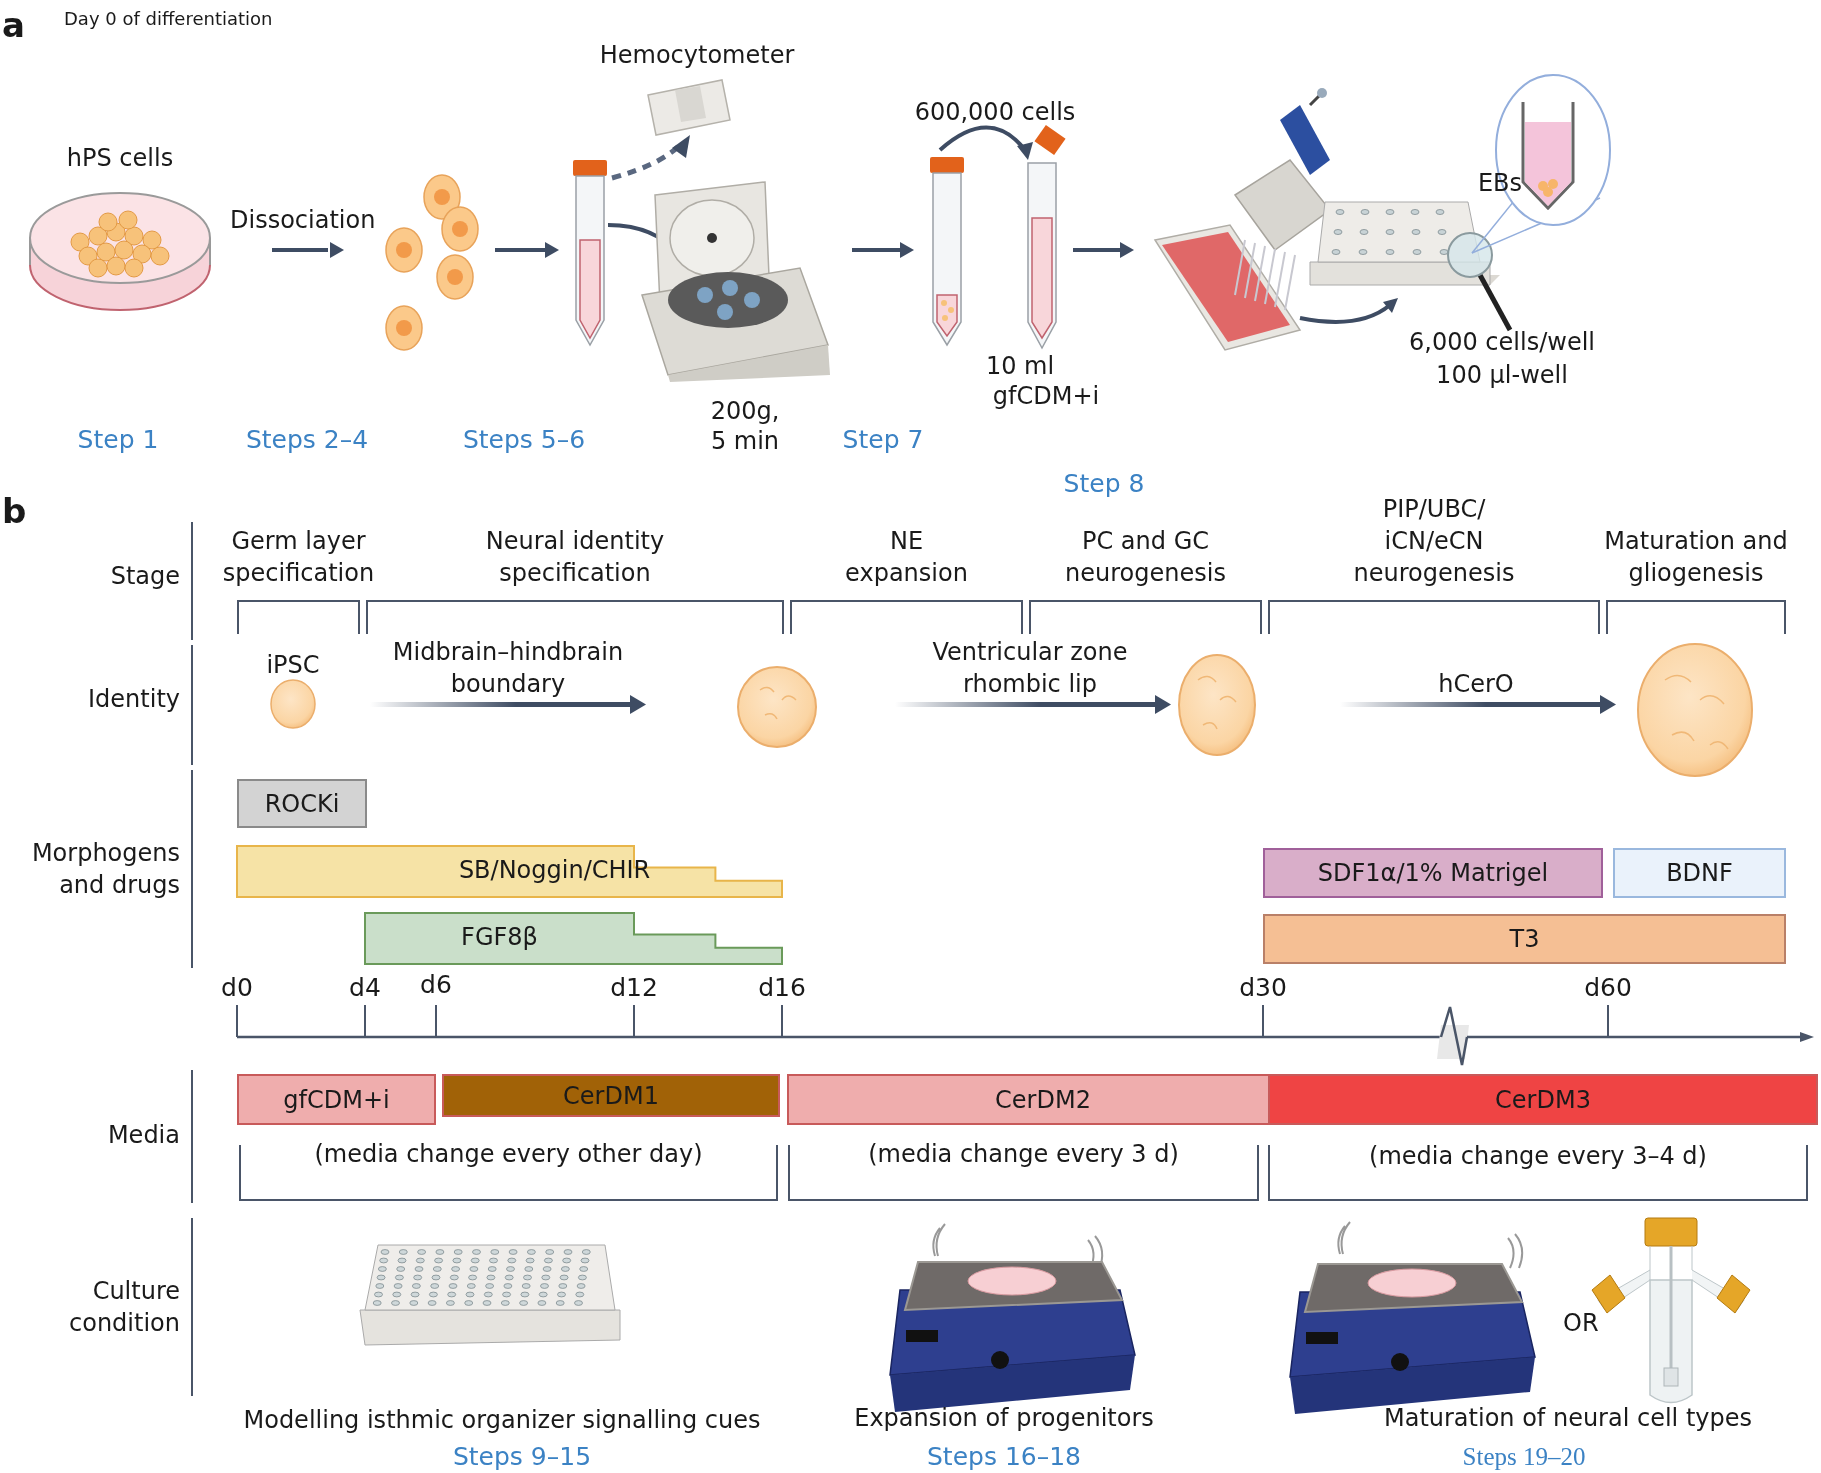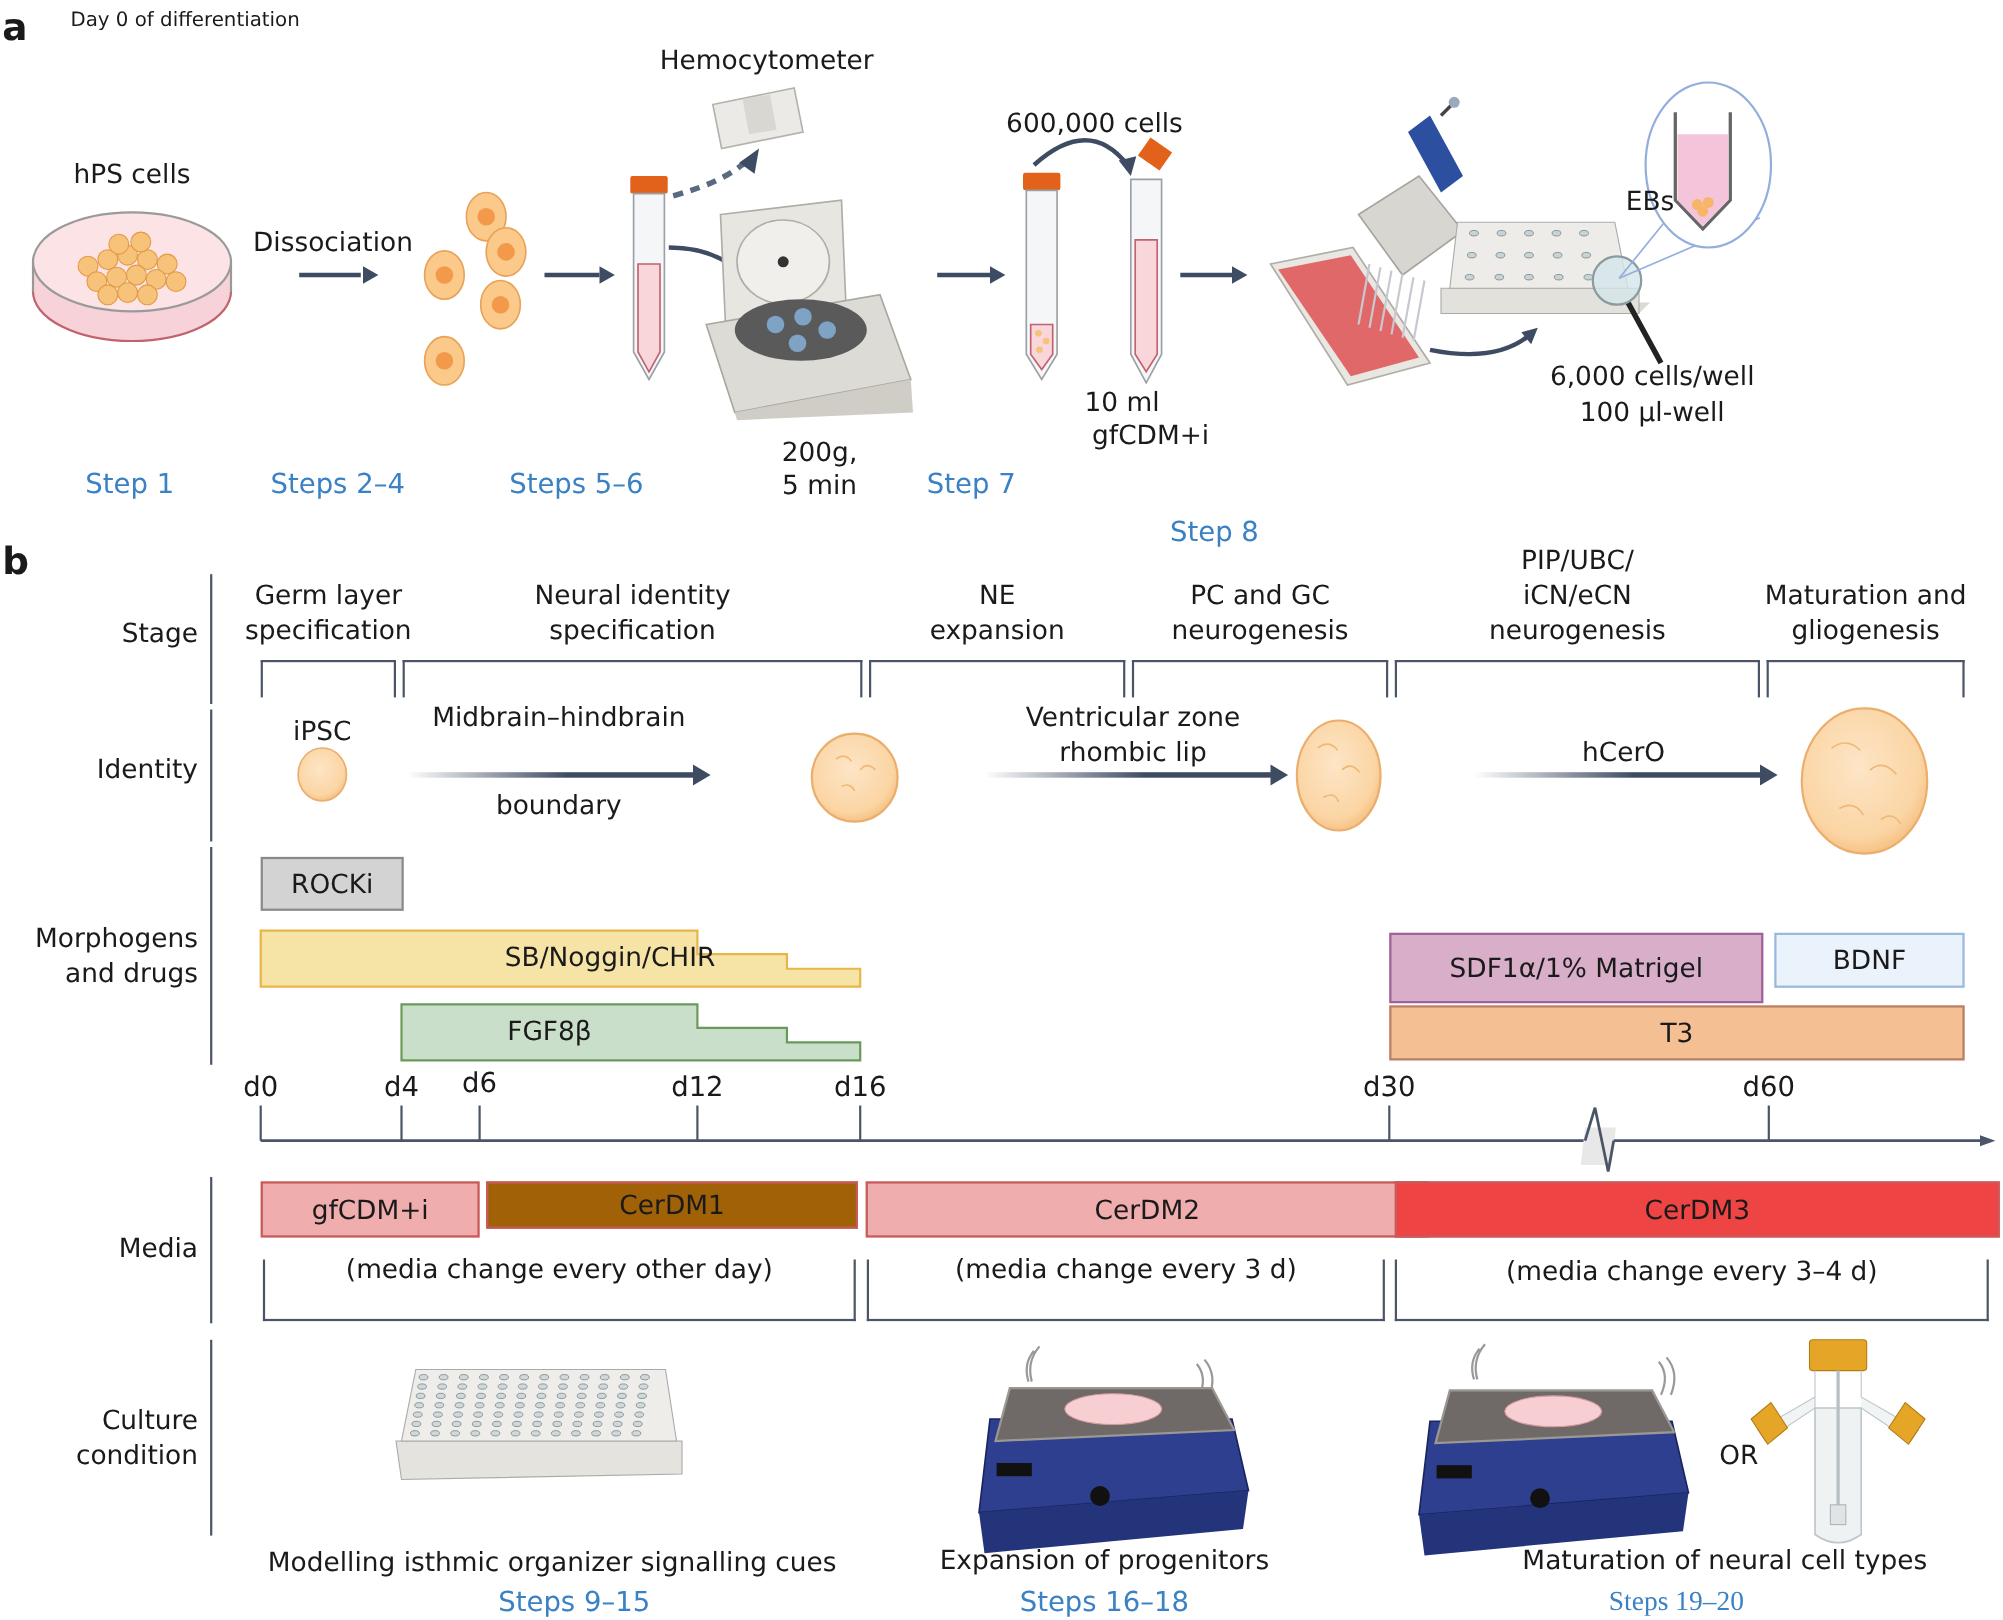--- a/index.html
+++ b/index.html
@@ -248,21 +248,21 @@
     <div class="t c" style="left: 1434px; top: 494px;">PIP/UBC/</div>
     <div class="t c" style="left: 1434px; top: 526px;">iCN/eCN</div>
     <div class="t c" style="left: 1434px; top: 558px;">neurogenesis</div>
     <div class="abs" style="left: 1606px; top: 600px; width: 180px; height: 34px; border-top: 2px solid rgb(74, 85, 104); border-left: 2px solid rgb(74, 85, 104); border-right: 2px solid rgb(74, 85, 104); box-sizing: border-box;"></div>
     <div class="t c" style="left: 1696px; top: 526px;">Maturation and</div>
     <div class="t c" style="left: 1696px; top: 558px;">gliogenesis</div>
   </div>
 
 <div class="t c" style="left:293px;top:650px;">iPSC</div>
 <div class="t c" style="left:508px;top:637px;">Midbrain–hindbrain</div>
-<div class="t c" style="left:508px;top:669px;margin-top:48px;">boundary</div>
+<div class="t c" style="left:508px;top:669px;">boundary</div>
 <div class="t c" style="left:1030px;top:637px;">Ventricular zone</div>
 <div class="t c" style="left:1030px;top:669px;">rhombic lip</div>
 <div class="t c" style="left:1476px;top:669px;">hCerO</div>
 
 <svg width="1821" height="1473">
   <defs>
     <linearGradient id="fadeArrow" x1="0" x2="1" y1="0" y2="0">
       <stop offset="0" stop-color="#3e4c63" stop-opacity="0"></stop>
       <stop offset="0.55" stop-color="#3e4c63" stop-opacity="1"></stop>
       <stop offset="1" stop-color="#3e4c63" stop-opacity="1"></stop>
@@ -307,21 +307,21 @@
       <span>ROCKi</span>
     </div>
     <svg width="1821" height="1473">
       <path d="M237 846 L634 846 L634 867.42 L715.4 867.42 L715.4 880.68 L782 880.68 L782 897 L237 897 Z" fill="#f6e3a6" stroke="#e8b54a" stroke-width="2"></path>
     </svg>
     <div class="t c" style="left: 554.6px; top: 855px;">SB/Noggin/CHIR</div>
     <svg width="1821" height="1473">
       <path d="M365 913 L634 913 L634 934.42 L715.4 934.42 L715.4 947.68 L782 947.68 L782 964 L365 964 Z" fill="#cadfca" stroke="#6a9a5a" stroke-width="2"></path>
     </svg>
     <div class="t c" style="left: 499.5px; top: 922px;">FGF8β</div>
-    <div class="bar" style="left: 1263px; top: 848px; width: 340px; height: 64px; background: rgb(217, 174, 201); border: 2px solid rgb(160, 96, 154);">
+    <div class="bar" style="left: 1263px; top: 848px; width: 340px; height: 50px; background: rgb(217, 174, 201); border: 2px solid rgb(160, 96, 154);">
       <span>SDF1α/1% Matrigel</span>
     </div>
     <div class="bar" style="left: 1613px; top: 848px; width: 173px; height: 50px; background: rgb(234, 242, 251); border: 2px solid rgb(154, 184, 222);">
       <span>BDNF</span>
     </div>
     <div class="bar" style="left: 1263px; top: 914px; width: 523px; height: 50px; background: rgb(245, 191, 148); border: 2px solid rgb(185, 128, 104);">
       <span>T3</span>
     </div>
   </div>
 <svg id="timeline-svg" width="1821" height="1473">

